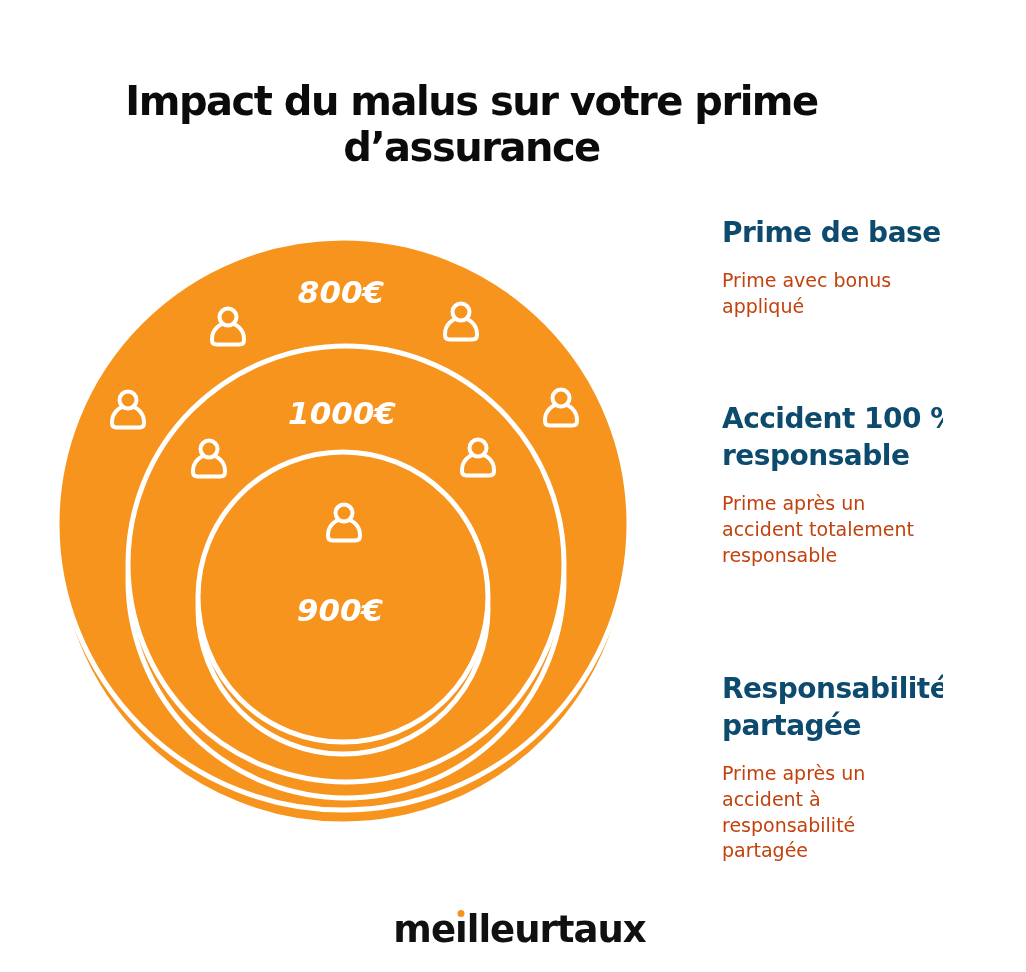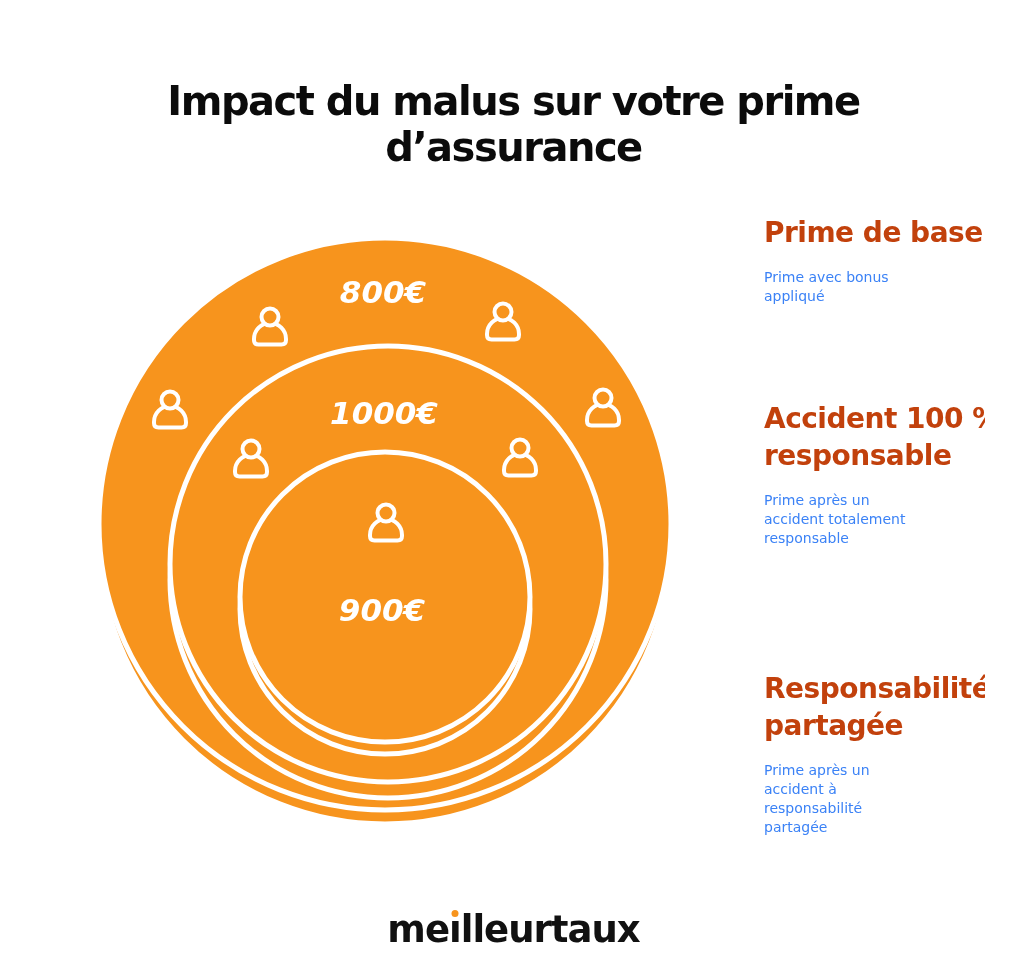--- a/index.html
+++ b/index.html
@@ -2,21 +2,20 @@
 <html style="--orange: #F7941D;"><head>
 <meta charset="utf-8">
 <style>
   html,body{margin:0;padding:0;background:#ffffff;}
   .page{
     position:relative;
     width:943px;height:972px;
     background:#fff;
     font-family:"DejaVu Sans","Liberation Sans",sans-serif;
     overflow:hidden;
-    margin-left:42px;
   }
   .title{
     position:absolute;top:78px;left:0;width:100%;
     margin:0;text-align:center;
     font-size:40px;font-weight:800;letter-spacing:-1.5px;
     color:#0b0b0b;
   }
   .diagram-svg{position:absolute;left:10px;top:180px;}
   .ring{fill:var(--orange);stroke:#ffffff;stroke-width:5;}
   .ring-label{
@@ -26,30 +25,30 @@
   }
   .person-body{fill:none;stroke:#ffffff;stroke-width:4;stroke-linejoin:round;}
   .person-head{fill:var(--orange);stroke:#ffffff;stroke-width:4;}
   .legend{position:absolute;left:722px;top:0;width:270px;}
   .legend-section{position:absolute;left:0;width:270px;}
   .legend-section.s1{top:215px;}
   .legend-section.s2{top:401px;}
   .legend-section.s3{top:671px;}
   .legend-heading{
     margin:0;font-size:28px;font-weight:800;line-height:1.32;
-    letter-spacing:-0.5px;color:#c2410c;white-space:pre-line;
+    letter-spacing:-0.5px;color:#0c4a6e;white-space:pre-line;
   }
   .legend-body{
-    margin:16px 0 0 0;font-size:14px;line-height:1.36;
-    color:#3b82f6;white-space:pre-line;
+    margin:16px 0 0 0;font-size:19px;line-height:1.36;
+    color:#c2410c;white-space:pre-line;
   }
   .logo{
     position:absolute;top:908px;left:0;width:100%;
     text-align:center;font-size:37px;font-weight:800;
-    letter-spacing:-1px;color:#111111;
+    letter-spacing:-1px;color:#111111;padding-left:48px;
   }
   .logo-i{display:inline-block;position:relative;}
   .logo-i::after{
     content:"";position:absolute;top:1.5px;left:50%;
     transform:translateX(-50%);
     width:7px;height:7px;border-radius:50%;
     background:var(--orange);
   }
 </style>
 </head>

